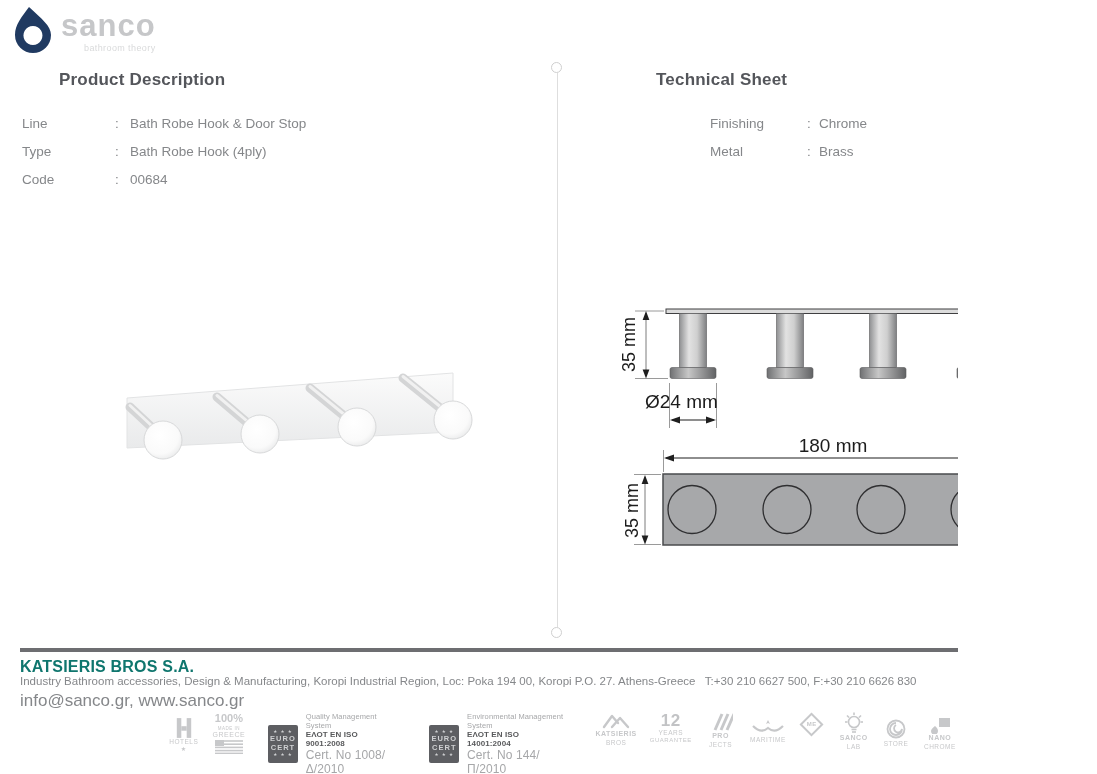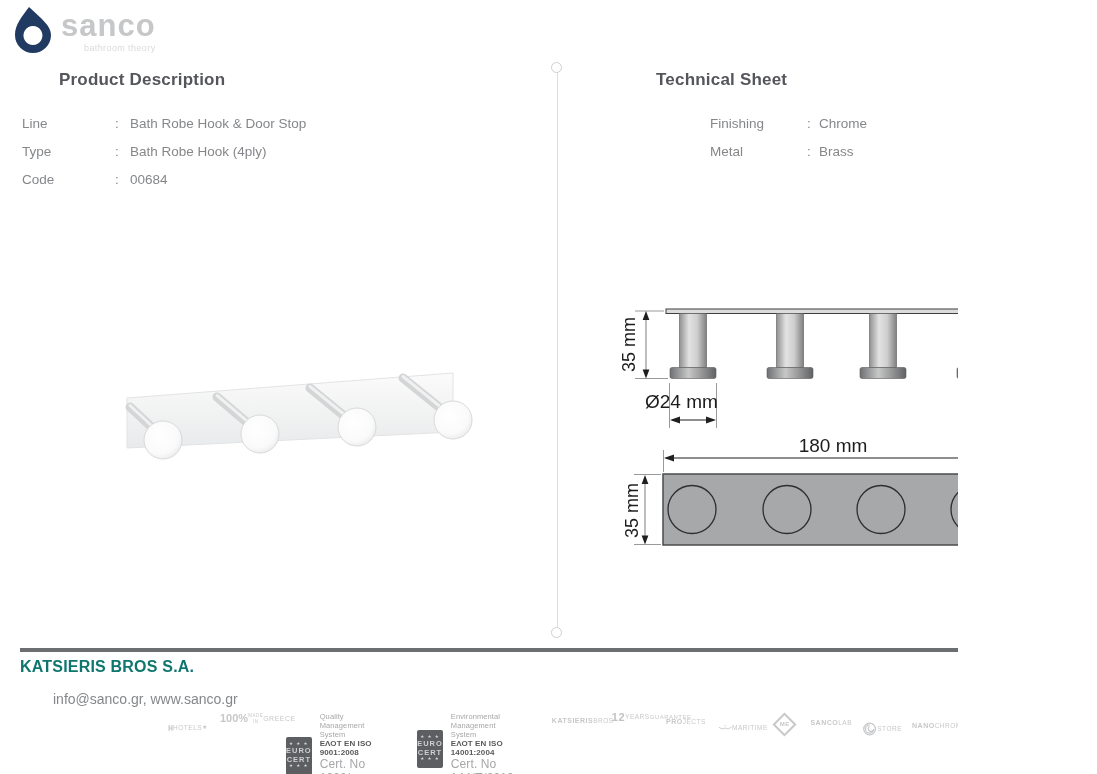--- a/index.html
+++ b/index.html
@@ -41,42 +41,42 @@
   .dim-label.rot { transform:rotate(-90deg); font-size:18px; }
   .dim-35-side { left:594px; top:334px; width:70px; }
   .dim-24 { left:645px; top:391px; width:95px; text-align:left; }
   .dim-180 { left:783px; top:435px; width:100px; }
   .dim-35-front { left:597px; top:500px; width:70px; }
 
   
   .footer-bar { position:absolute; left:20px; top:648px; width:1077px; height:4px; background:#6d6e71; }
   .footer-company { position:absolute; left:20px; top:658px; font-size:16px; font-weight:bold; color:#0f766e; letter-spacing:0.2px; }
   .footer-address { position:absolute; left:20px; top:675px; font-size:11.5px; color:#85878a; }
-  .footer-contacts { position:absolute; left:20px; top:691px; font-size:14px; color:#85878a;margin-left:33px; }
+  .footer-contacts { position:absolute; left:20px; top:691px; font-size:17px; color:#85878a; }
 
   
   .badges { position:absolute; left:168px; top:712px; display:flex; align-items:flex-start; color:#c7c8ca; }
-  .badge { display:flex; flex-direction:row; align-items:center; text-align:center; font-size:6.5px; letter-spacing:0.5px; line-height:1.25; }
+  .badge { display:flex; flex-direction:column; align-items:center; text-align:center; font-size:6.5px; letter-spacing:0.5px; line-height:1.25; }
   .badge svg { display:block; }
   .b-hotels { width:40px; margin-right:12px; padding-top:6px; }
   .b-greece { width:44px; margin-right:22px; }
   .b-greece .g1 { font-size:11px; font-weight:bold; letter-spacing:0; }
   .b-greece .g2 { font-size:4.5px; }
   .b-greece .g3 { font-size:7px; }
   .eurocert { display:flex; align-items:center; text-align:left; margin-right:32px; }
   .ec-badge { width:38px; height:38px; background:#5d5e62; border-radius:2px; display:flex; flex-direction:column; align-items:center; justify-content:center; color:#cfd0d2;text-align:right; }
   .ec-stars { font-size:4.5px; letter-spacing:1px; line-height:1.1; }
   .ec-word { font-size:7.5px; font-weight:bold; letter-spacing:1px; line-height:1.15; }
   .ec-text { margin-left:8px; }
   .ec-title { font-size:7.5px; color:#a6a7a9; letter-spacing:0.1px; }
   .ec-standard { font-size:8px; font-weight:bold; color:#58595b; letter-spacing:0.1px; }
   .ec-cert { font-size:12px; color:#a6a7a9; letter-spacing:0.1px; }
   .b-kats { width:46px; margin-right:14px; }
   .b-years { width:40px; margin-right:14px; }
-  .b-years .y-num { font-size:11px; font-weight:bold; line-height:1; color:#c2c3c5; }
+  .b-years .y-num { font-size:17px; font-weight:bold; line-height:1; color:#c2c3c5; }
   .b-years .y-sub { font-size:6px; }
   .b-pro { width:40px; margin-right:12px; }
   .b-maritime { width:50px; margin-right:8px; padding-top:8px; }
   .b-me { width:40px; margin-right:10px; padding-top:4px; }
   .me-diamond { width:17px; height:17px; border:2px solid #c7c8ca; transform:rotate(45deg); display:flex; align-items:center; justify-content:center; margin-bottom:6px; }
   .me-diamond span { transform:rotate(-45deg); font-size:6px; font-weight:bold; }
   .b-lab { width:42px; margin-right:10px; }
   .b-store { width:40px; margin-right:10px; padding-top:6px; }
   .b-nano { width:46px; padding-top:6px; }
   .bold-line { font-weight:bold; font-size:7px; }
@@ -231,20 +231,21 @@
     <polygon points="45,254.5 41.6,245.5 48.4,245.5" fill="#1f1f1f"></polygon>
   </svg>
 
   <div class="dim-label rot dim-35-side">35 mm</div>
   <div class="dim-label dim-24">Ø24 mm</div>
   <div class="dim-label dim-180">180 mm</div>
   <div class="dim-label rot dim-35-front">35 mm</div>
 
   <div class="footer-bar"></div>
   <div class="footer-company">KATSIERIS BROS S.A.</div>
+  <div class="footer-address">Industry Bathroom accessories, Design &amp; Manufacturing, Koropi Industrial Region, Loc: Poka 194 00, Koropi P.O. 27. Athens-Greece&nbsp;&nbsp; T:+30 210 6627 500, F:+30 210 6626 830</div>
   <div class="footer-contacts">info@sanco.gr, www.sanco.gr</div>
 
   <div class="badges">
 
     <div class="badge b-hotels">
       <svg width="18" height="20" viewBox="0 0 20 22">
         <g fill="#c7c8ca">
             <rect x="2" y="0" width="5" height="22"></rect>
             <rect x="13" y="0" width="5" height="22"></rect>
             <rect x="7" y="9" width="6" height="5"></rect>

